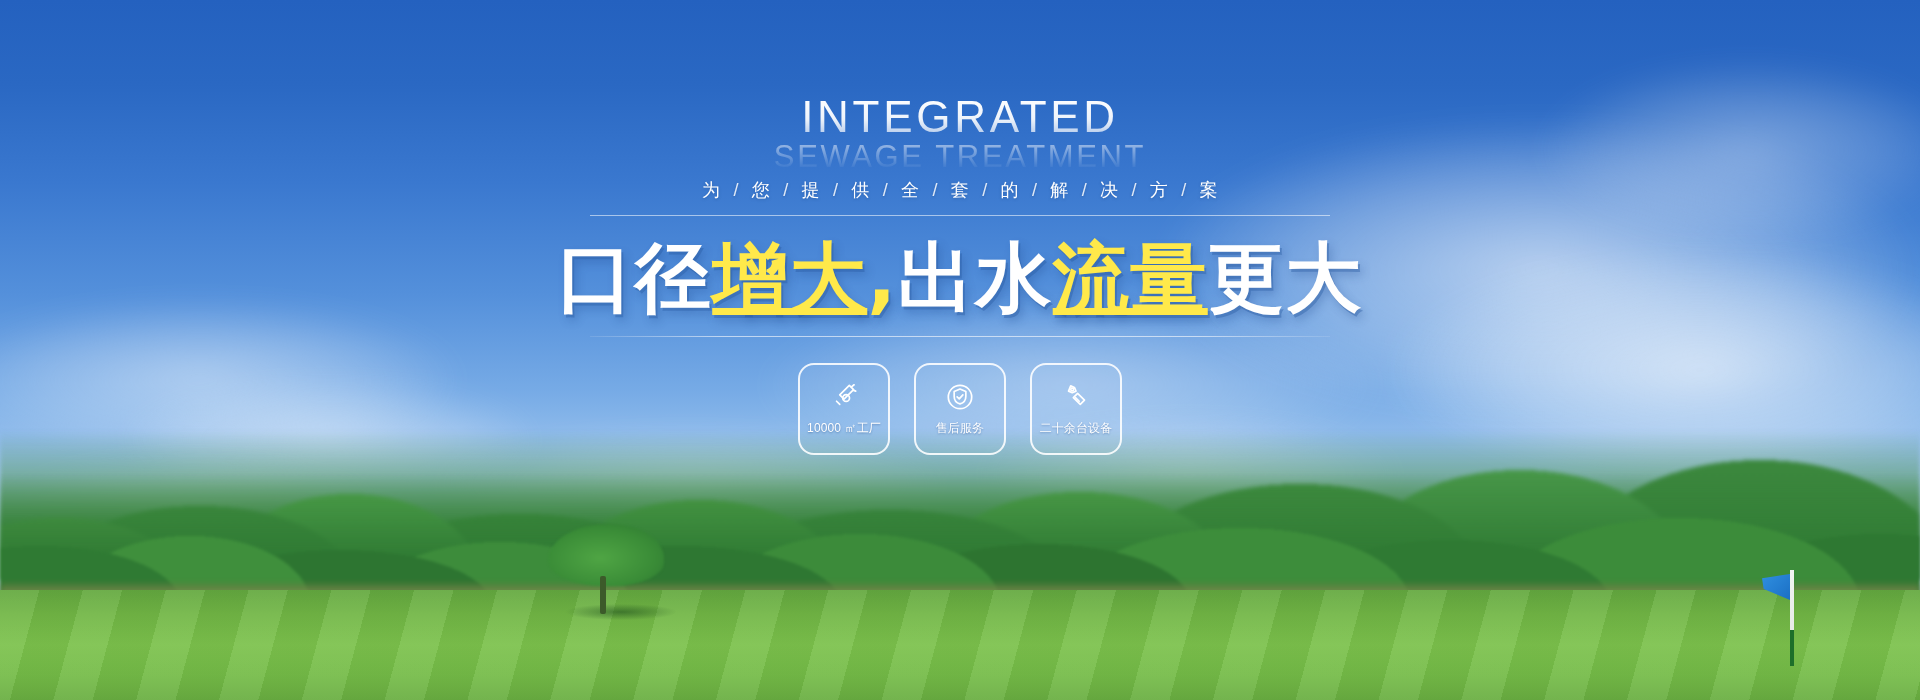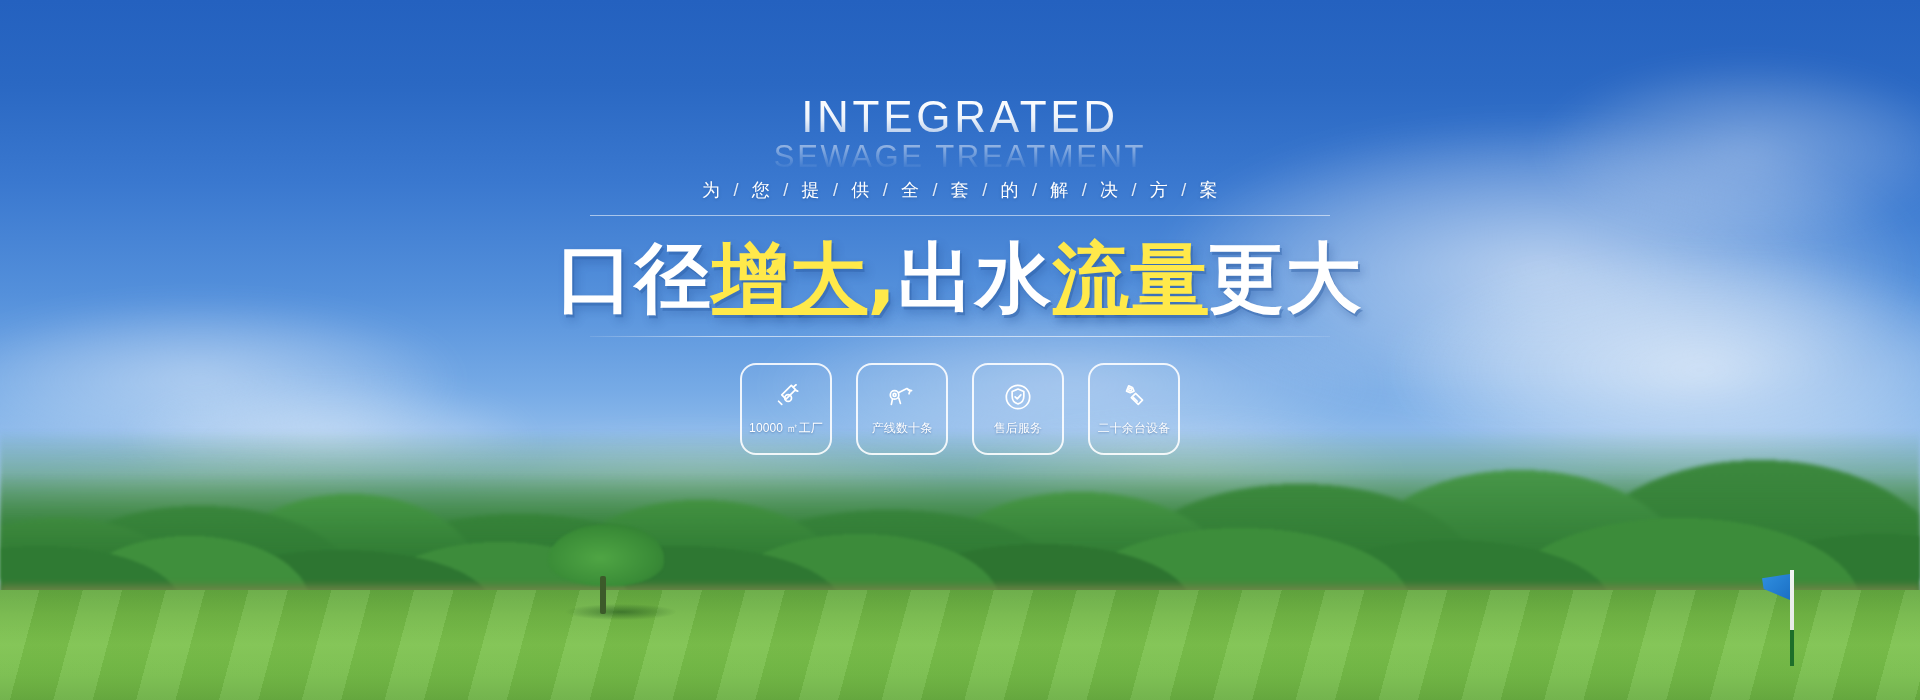--- a/index.html
+++ b/index.html
@@ -287,31 +287,20 @@
         <svg class="bicon" viewBox="0 0 32 32" fill="none" stroke="#ffffff" stroke-width="1.6" stroke-linecap="round" stroke-linejoin="round">
           <path d="M21 5l4 4-9 9-4-4z"></path>
           <circle cx="18" cy="17" r="3.2"></circle>
           <path d="M9 20l3 3"></path>
           <path d="M23 6.5l2.5-2"></path>
           <path d="M24.5 9.5l2.5 1"></path>
         </svg>
         <span class="blabel">10000 ㎡工厂</span>
       </div>
 
-      <div class="badge">
-        <svg class="bicon" viewBox="0 0 32 32" fill="none" stroke="#ffffff" stroke-width="1.6" stroke-linecap="round" stroke-linejoin="round">
-          <circle cx="9" cy="14" r="4"></circle>
-          <circle cx="9" cy="14" r="1.4"></circle>
-          <path d="M12.6 12l8-4 3 2-1 3"></path>
-          <path d="M22 9.5l3 .5"></path>
-          <path d="M13 17l1.5 5"></path>
-          <path d="M7 18l-1 5"></path>
-        </svg>
-        <span class="blabel">产线数十条</span>
-      </div>
 
 
       <div class="badge">
         <svg class="bicon" viewBox="0 0 32 32" fill="none" stroke="#ffffff" stroke-width="1.6" stroke-linecap="round" stroke-linejoin="round">
           <circle cx="16" cy="16" r="11"></circle>
           <path d="M16 8.5l5.5 2.4v4.3c0 3.5-2.3 6.4-5.5 7.3-3.2-.9-5.5-3.8-5.5-7.3v-4.3z"></path>
           <path d="M13.3 15.8l2 2 3.4-3.8"></path>
         </svg>
         <span class="blabel">售后服务</span>
       </div>

